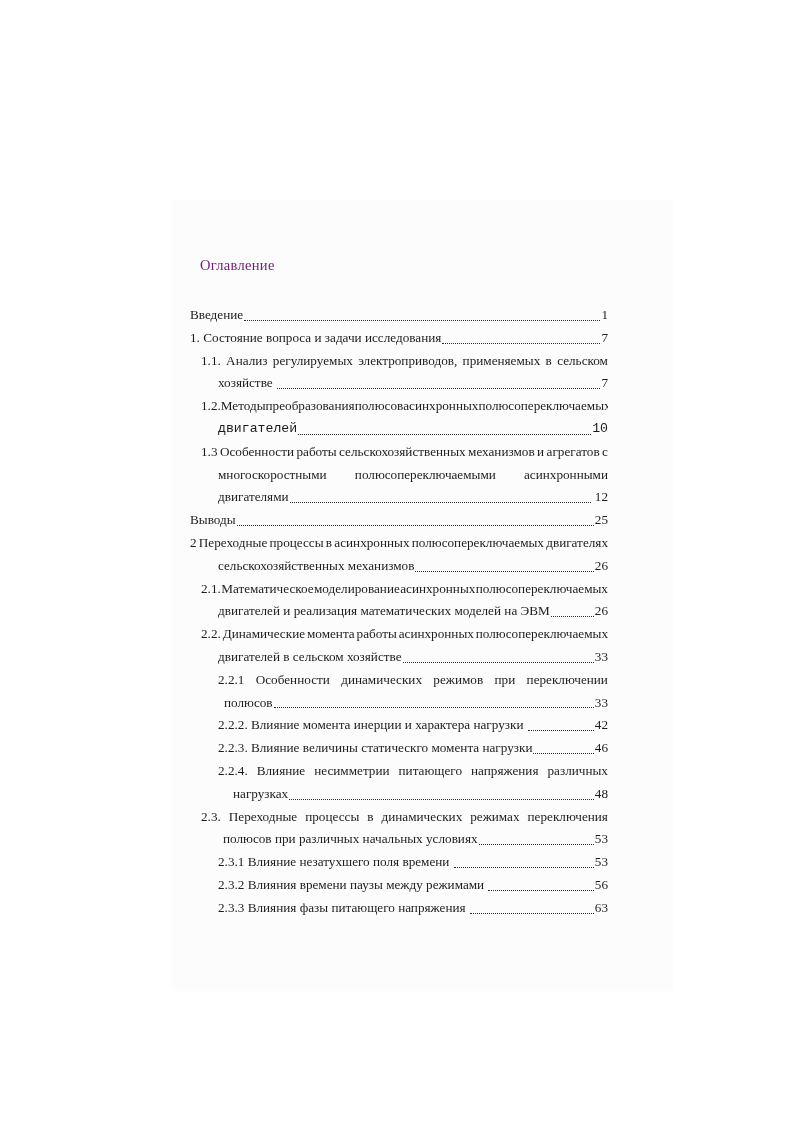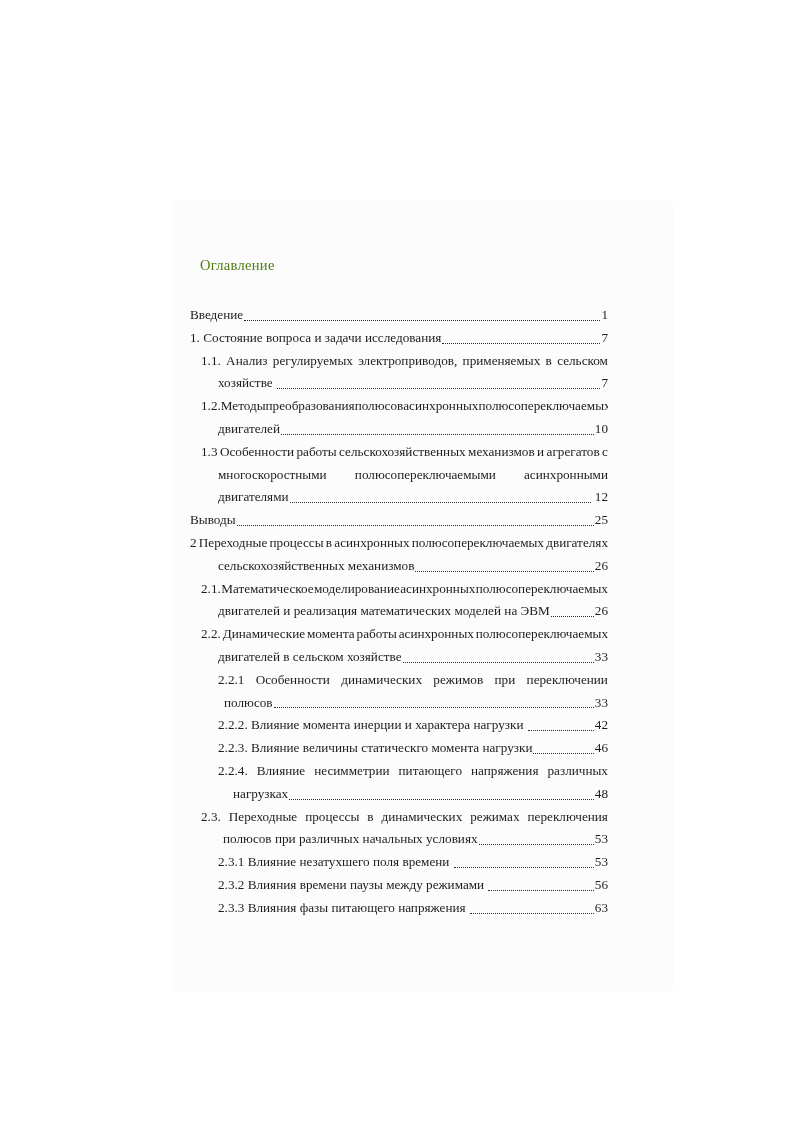--- a/index.html
+++ b/index.html
@@ -21,21 +21,21 @@
     width: 499px;
     height: 789px;
     background: #fcfcfc;
     box-shadow: 0 0 3px rgba(0,0,0,0.035);
   }
   .doc-heading {
     position: absolute;
     left: 27px;
     top: 56px;
     font-size: 14.5px;
-    color: #4d7c0f;
+    color: #701a75;
     letter-spacing: 0.3px;
   }
   .toc-lines {
     position: absolute;
     left: 17px;
     top: 103px;
     width: 418px;
   }
   .line {
     display: flex;
@@ -102,21 +102,21 @@
         <span class="pg">7</span>
       </div>
       <div class="line justify" style="padding-left: 11px;">
         <span class="w">1.2.</span>
         <span class="w">Методы</span>
         <span class="w">преобразования</span>
         <span class="w">полюсов</span>
         <span class="w">асинхронных</span>
         <span class="w">полюсопереключаемых</span>
       </div>
-      <div class="line" style="padding-left: 28px;">
+      <div class="line" style="padding-left: 28px; font-family: Liberation Mono, monospace;">
         <span class="t">двигателей</span>
         <span class="dots"></span>
         <span class="pg">10</span>
       </div>
       <div class="line justify" style="padding-left: 11px;">
         <span class="w">1.3</span>
         <span class="w">Особенности</span>
         <span class="w">работы</span>
         <span class="w">сельскохозяйственных</span>
         <span class="w">механизмов</span>

